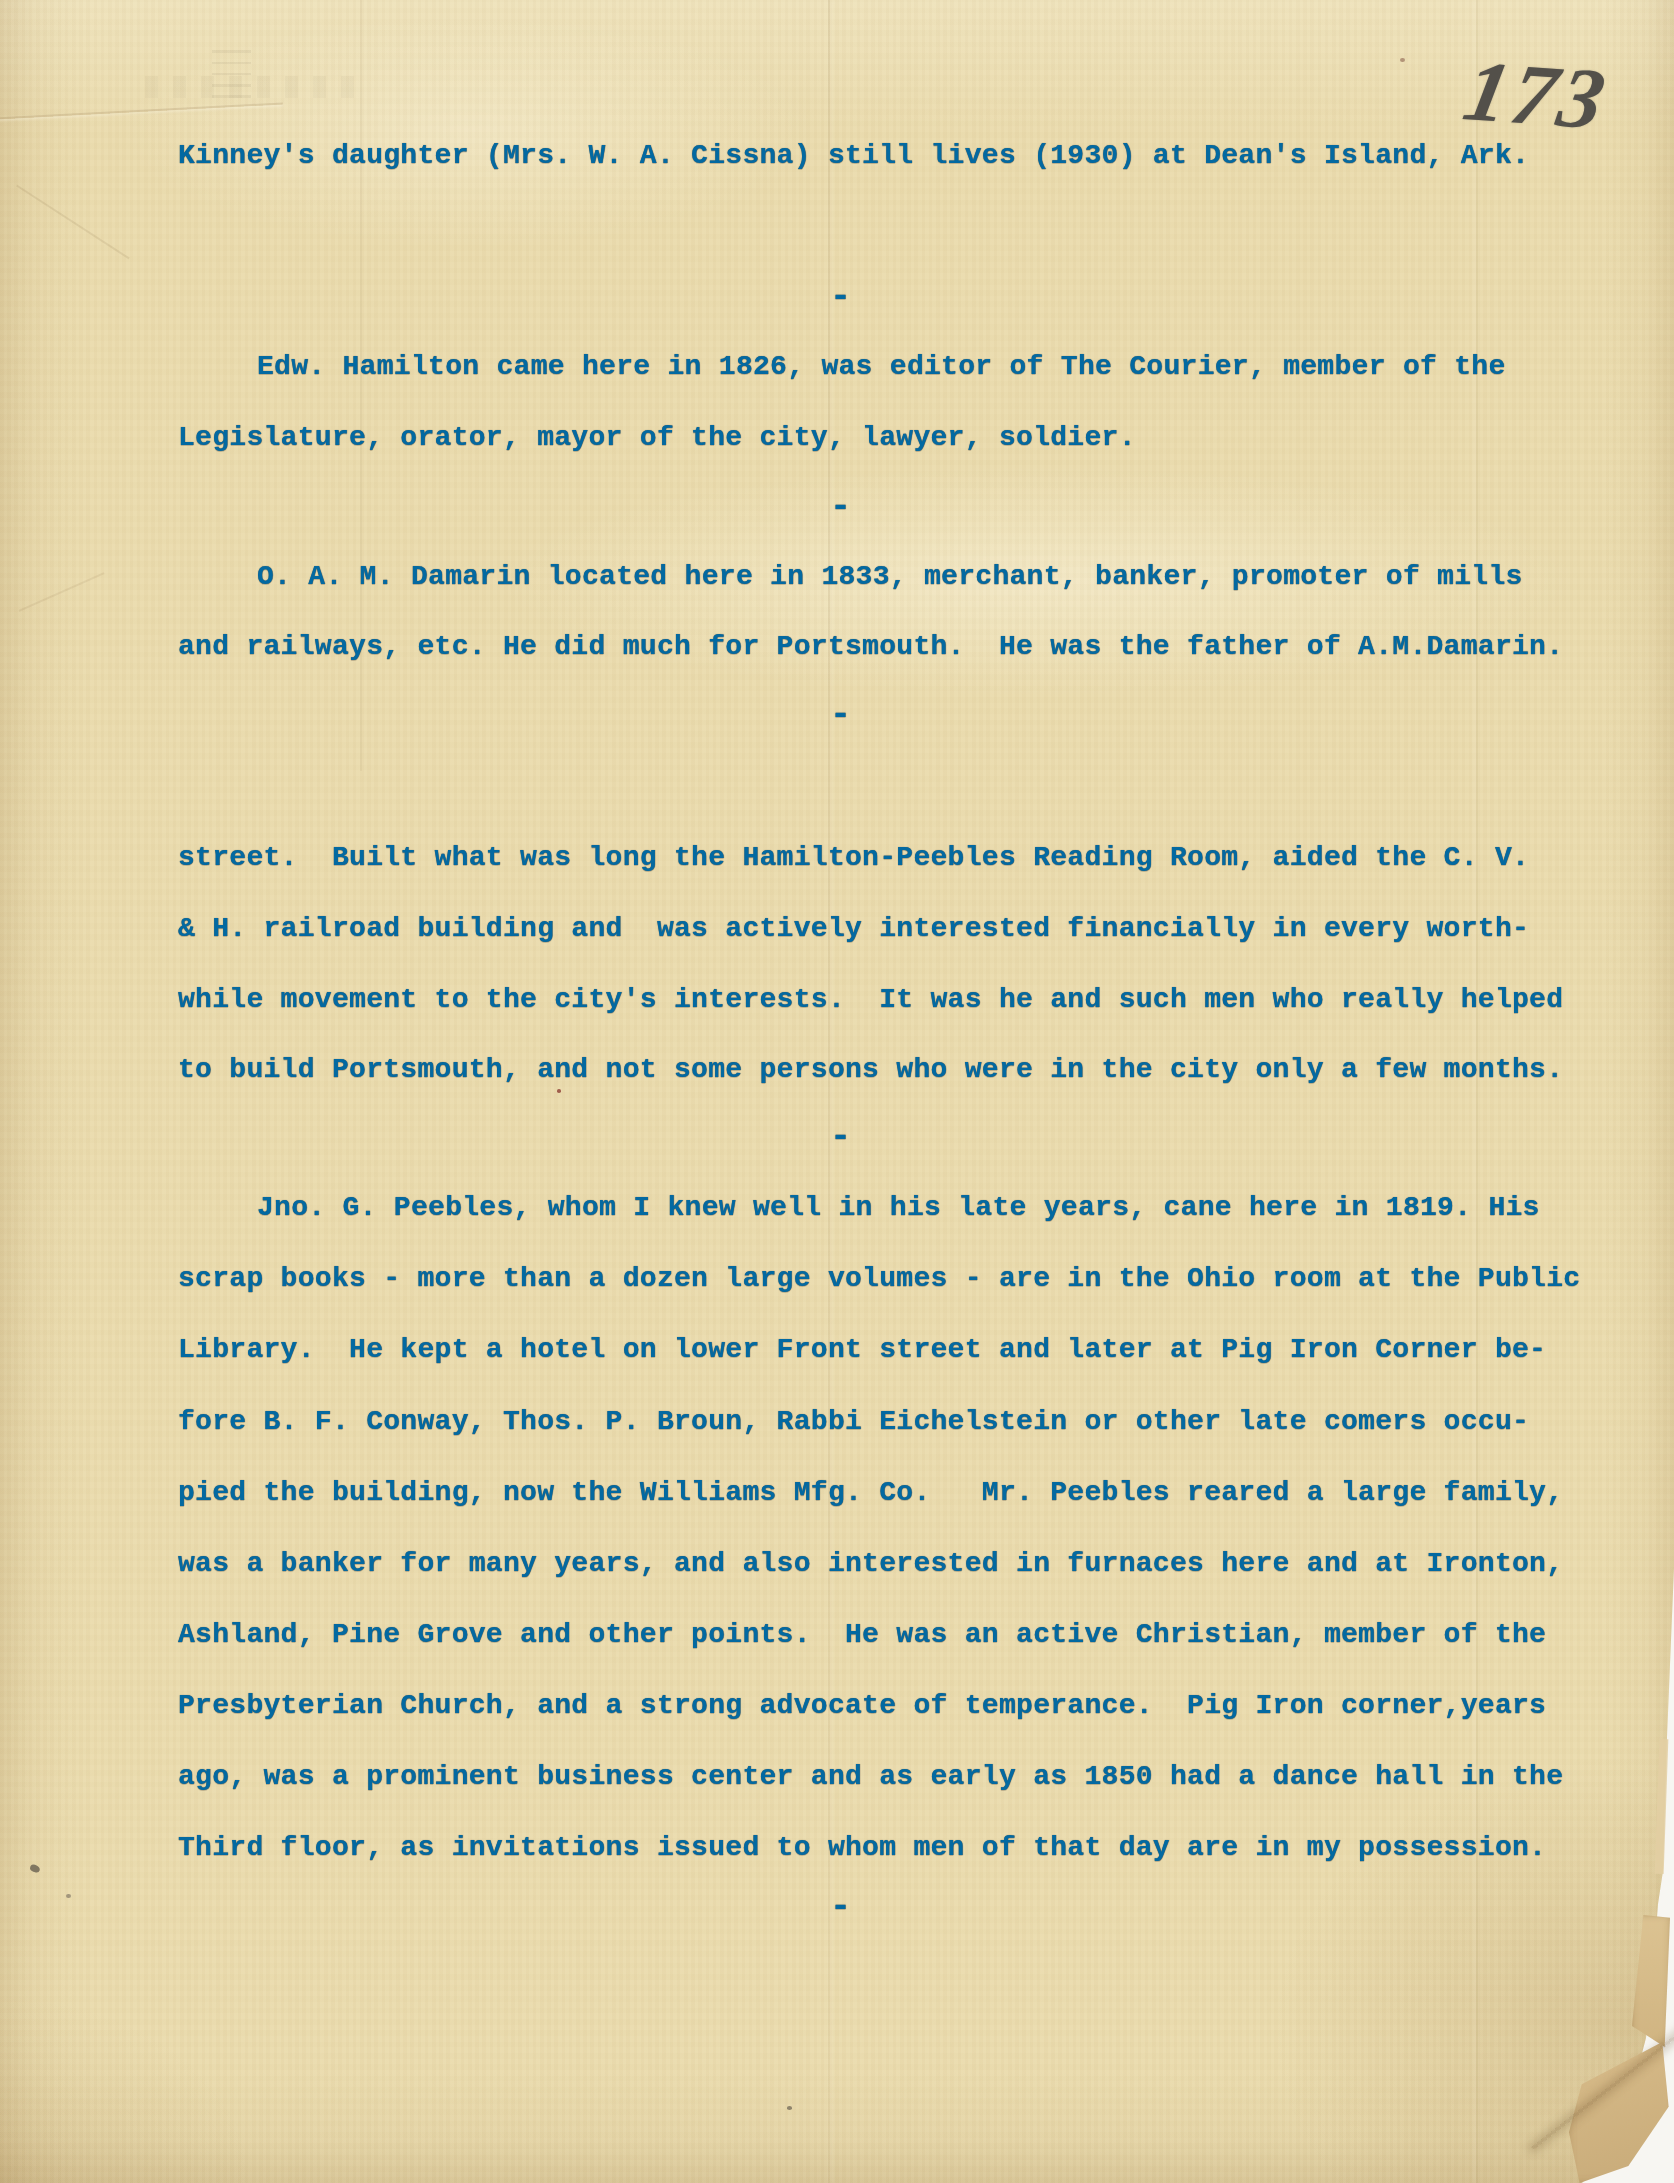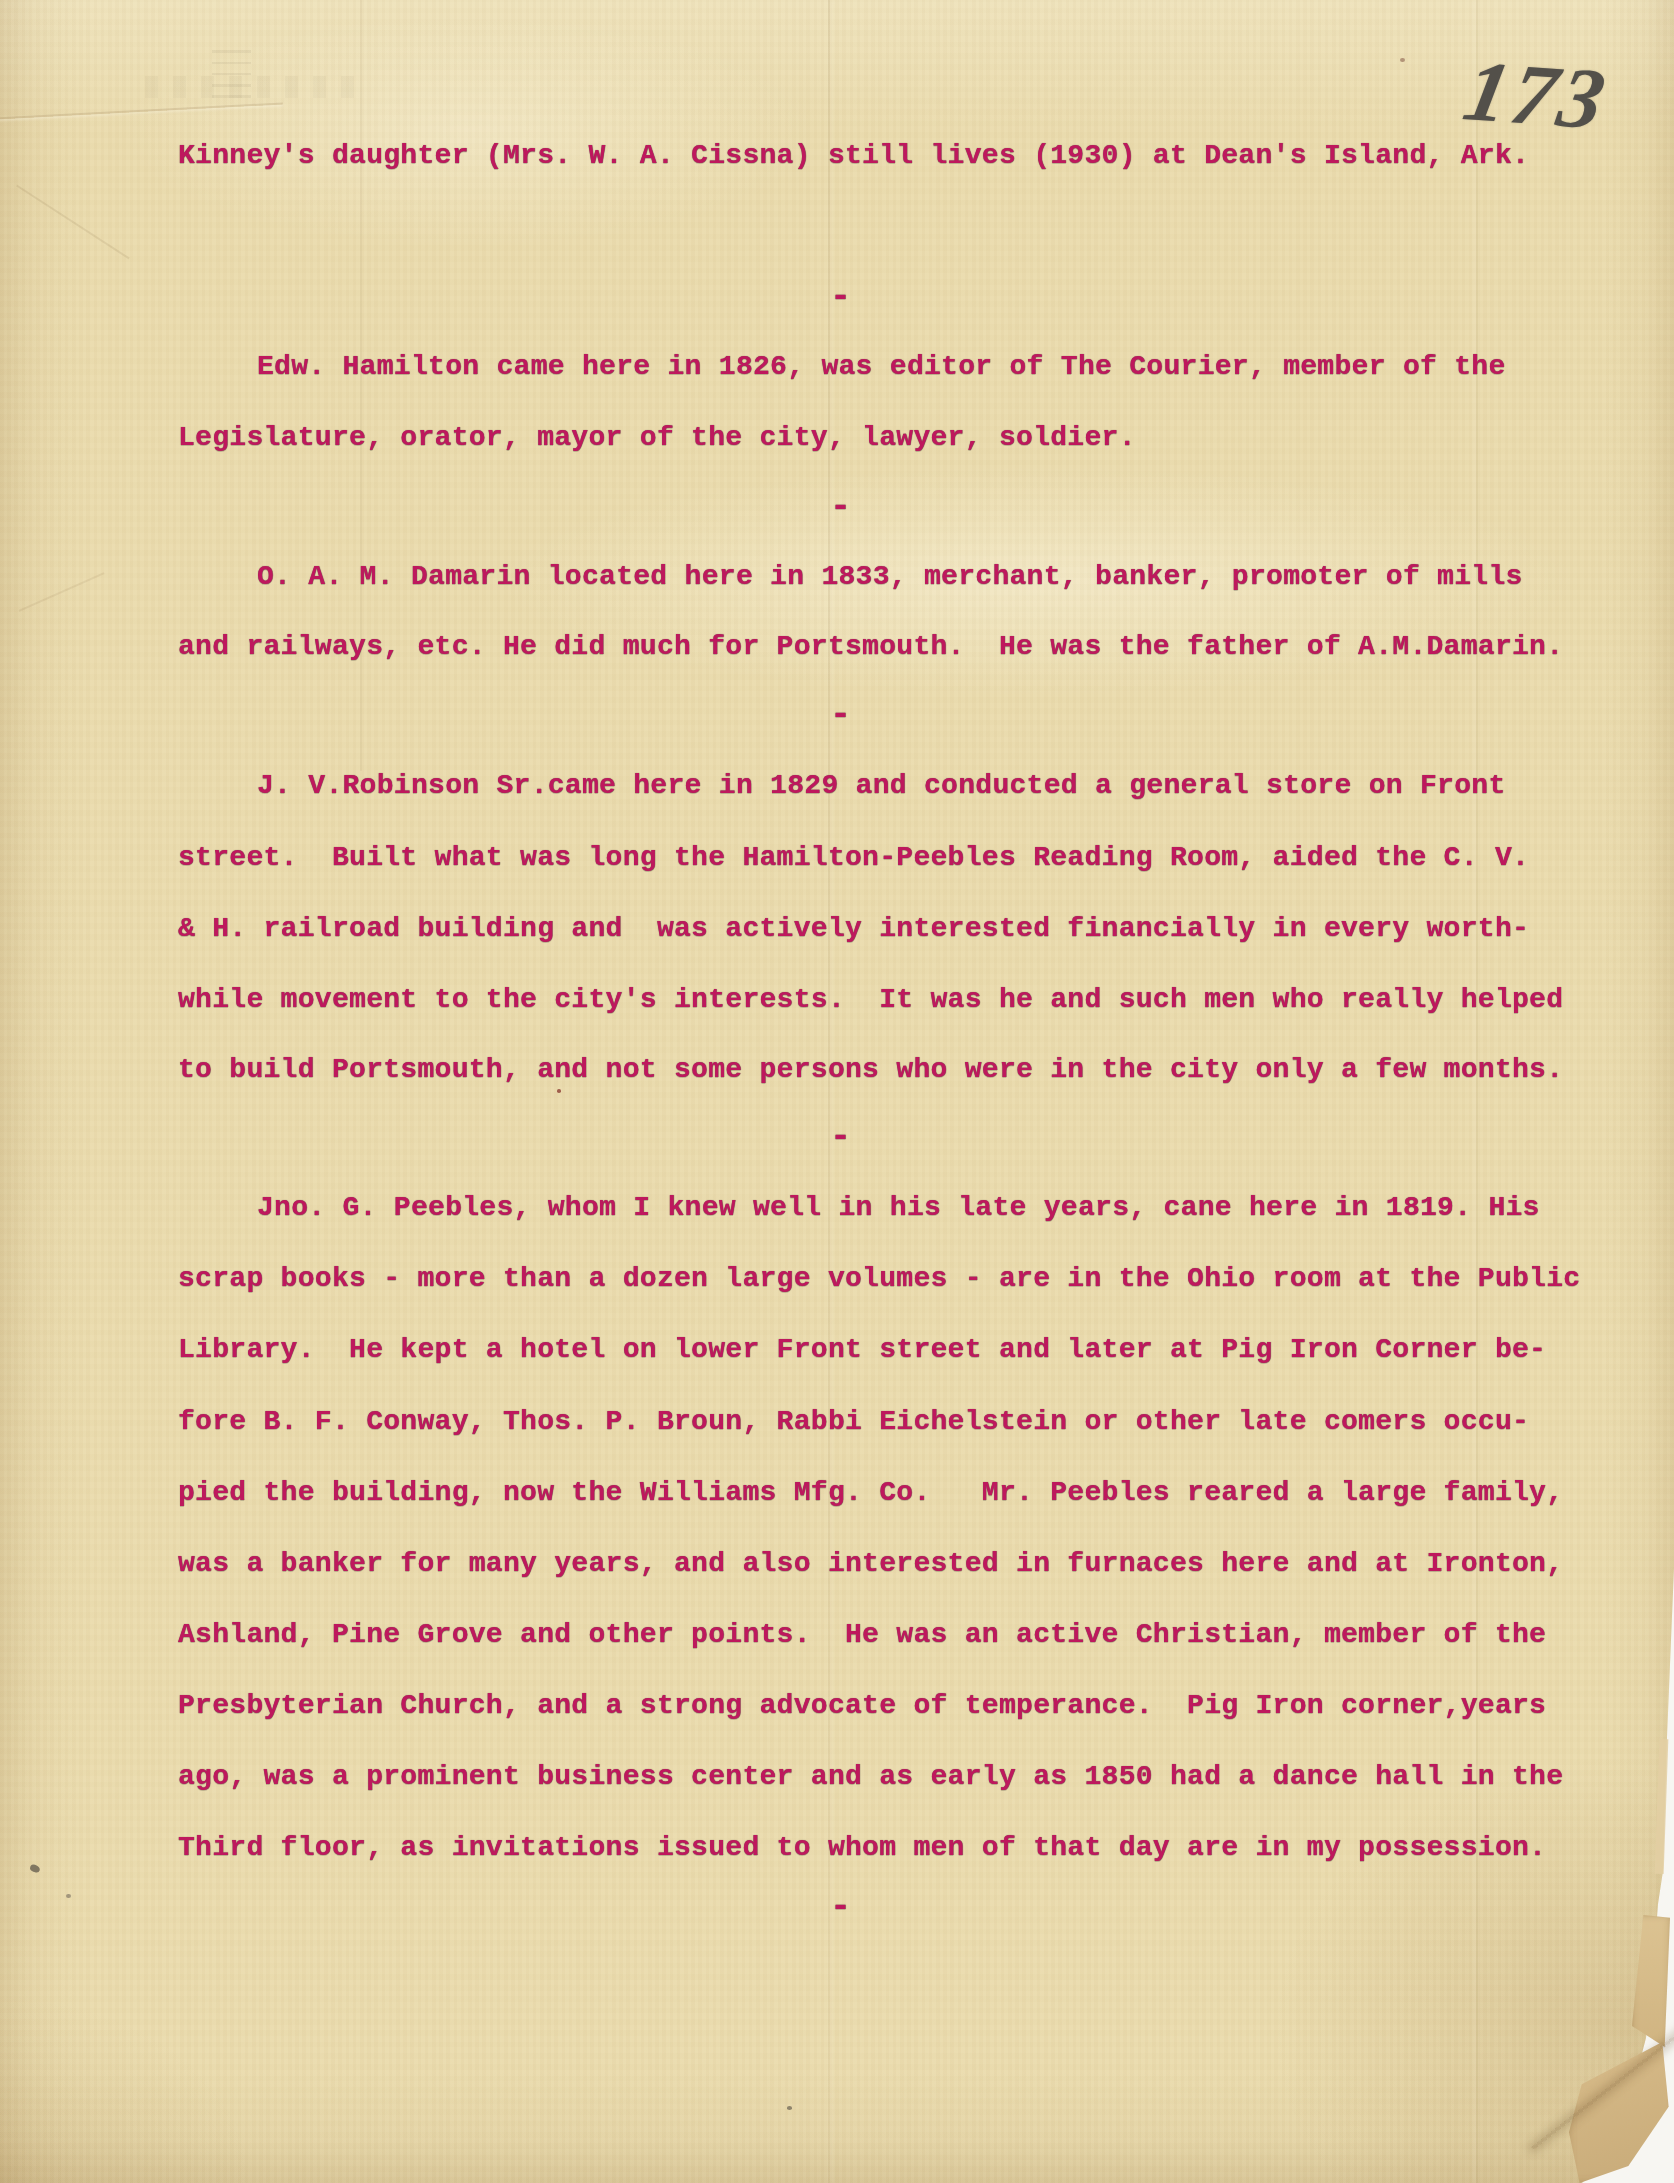--- a/index.html
+++ b/index.html
@@ -101,21 +101,21 @@
   
   .row {
     position: absolute;
     left: 178px;
     height: 36px;
     line-height: 36px;
     font-family: "Liberation Mono", monospace;
     font-size: 28px;
     font-weight: 700;
     letter-spacing: 0.3px;
-    color: #be185d;
+    color: #0369a1;
     white-space: pre;
     text-shadow: 0 0 1px rgba(74,68,59,0.70), 0 1px 0.5px rgba(74,68,59,0.22), 0.5px 0 0.5px rgba(74,68,59,0.28);
   }
   .row.indent { left: 257px; }
   .row.dash   { left: 830px; font-size: 35px; }
   
   .page-number {
     position: absolute;
     left: 1466px; top: 45px;
     font-family: "Liberation Serif", serif;
@@ -156,21 +156,20 @@
   <div class="page-number">173</div>
 
   <div class="row" style="top:138px">Kinney's daughter (Mrs. W. A. Cissna) still lives (1930) at Dean's Island, Ark.</div>
   <div class="row dash" style="top:279px">-</div>
   <div class="row indent" style="top:349px">Edw. Hamilton came here in 1826, was editor of The Courier, member of the</div>
   <div class="row" style="top:420px">Legislature, orator, mayor of the city, lawyer, soldier.</div>
   <div class="row dash" style="top:489px">-</div>
   <div class="row indent" style="top:559px">O. A. M. Damarin located here in 1833, merchant, banker, promoter of mills</div>
   <div class="row" style="top:629px">and railways, etc. He did much for Portsmouth.  He was the father of A.M.Damarin.</div>
   <div class="row dash" style="top:697px">-</div>
-  <div class="row indent" style="top:768px">J. V.Robinson Sr.came here in 1829 and conducted a general store on Front</div>
   <div class="row" style="top:840px">street.  Built what was long the Hamilton-Peebles Reading Room, aided the C. V.</div>
   <div class="row" style="top:911px">&amp; H. railroad building and  was actively interested financially in every worth-</div>
   <div class="row" style="top:982px">while movement to the city's interests.  It was he and such men who really helped</div>
   <div class="row" style="top:1052px">to build Portsmouth, and not some persons who were in the city only a few months.</div>
   <div class="row dash" style="top:1119px">-</div>
   <div class="row indent" style="top:1190px">Jno. G. Peebles, whom I knew well in his late years, cane here in 1819. His</div>
   <div class="row" style="top:1261px">scrap books - more than a dozen large volumes - are in the Ohio room at the Public</div>
   <div class="row" style="top:1332px">Library.  He kept a hotel on lower Front street and later at Pig Iron Corner be-</div>
   <div class="row" style="top:1404px">fore B. F. Conway, Thos. P. Broun, Rabbi Eichelstein or other late comers occu-</div>
   <div class="row" style="top:1475px">pied the building, now the Williams Mfg. Co.   Mr. Peebles reared a large family,</div>

